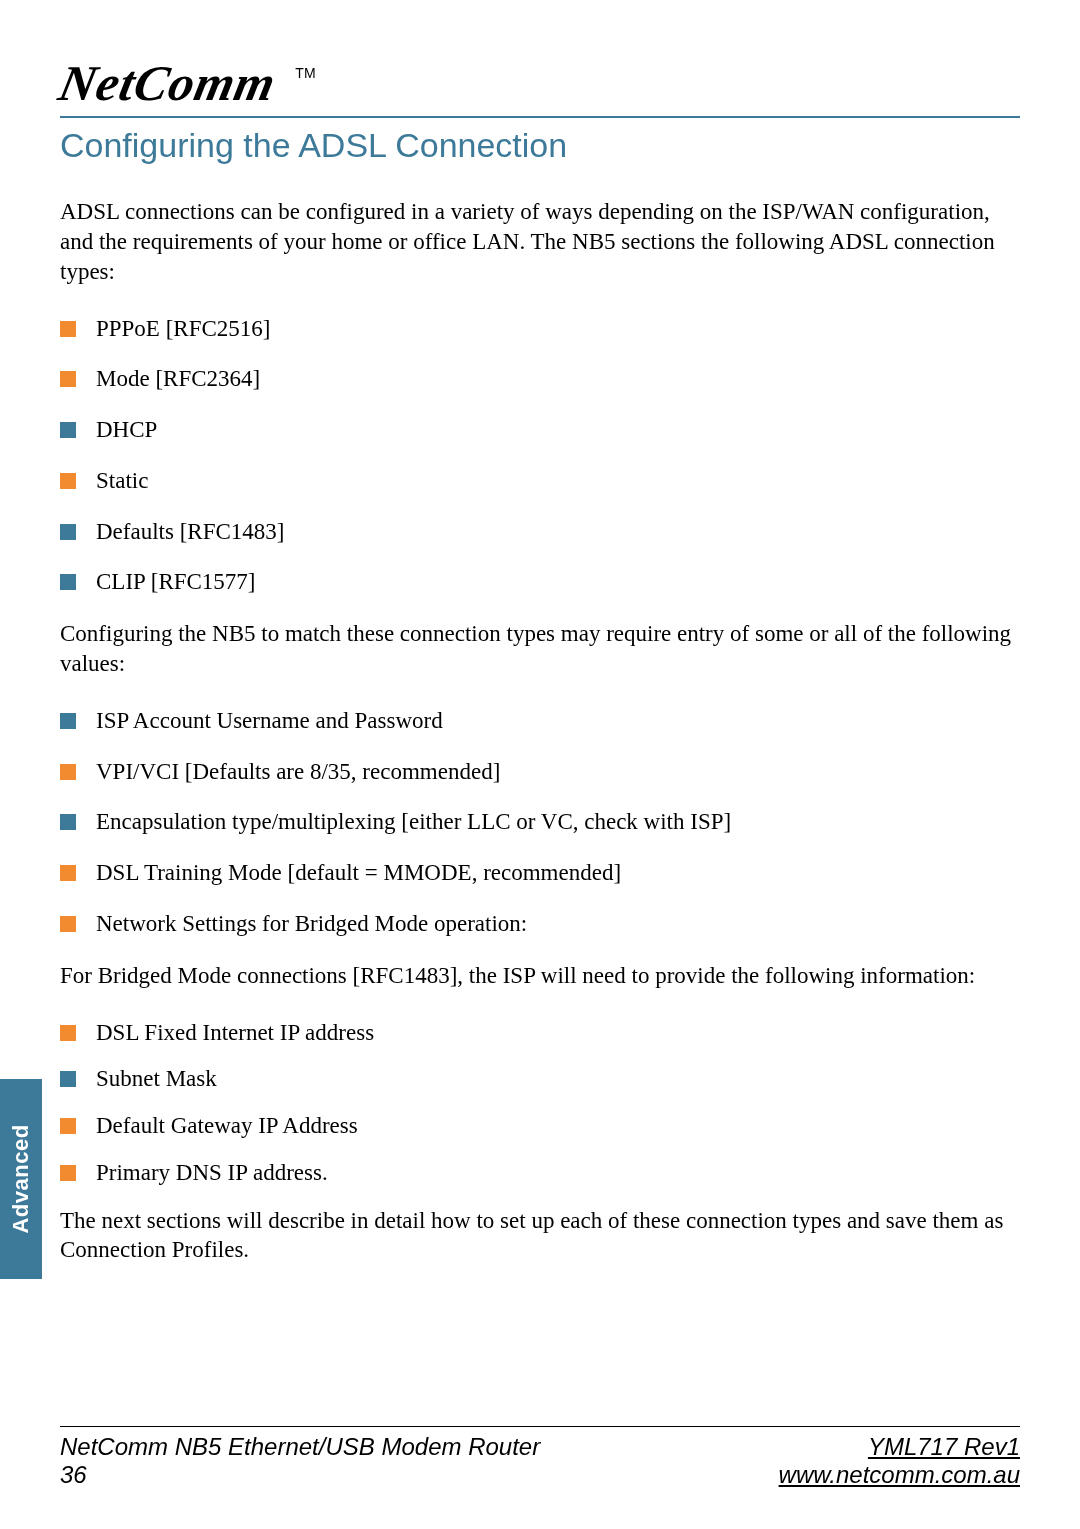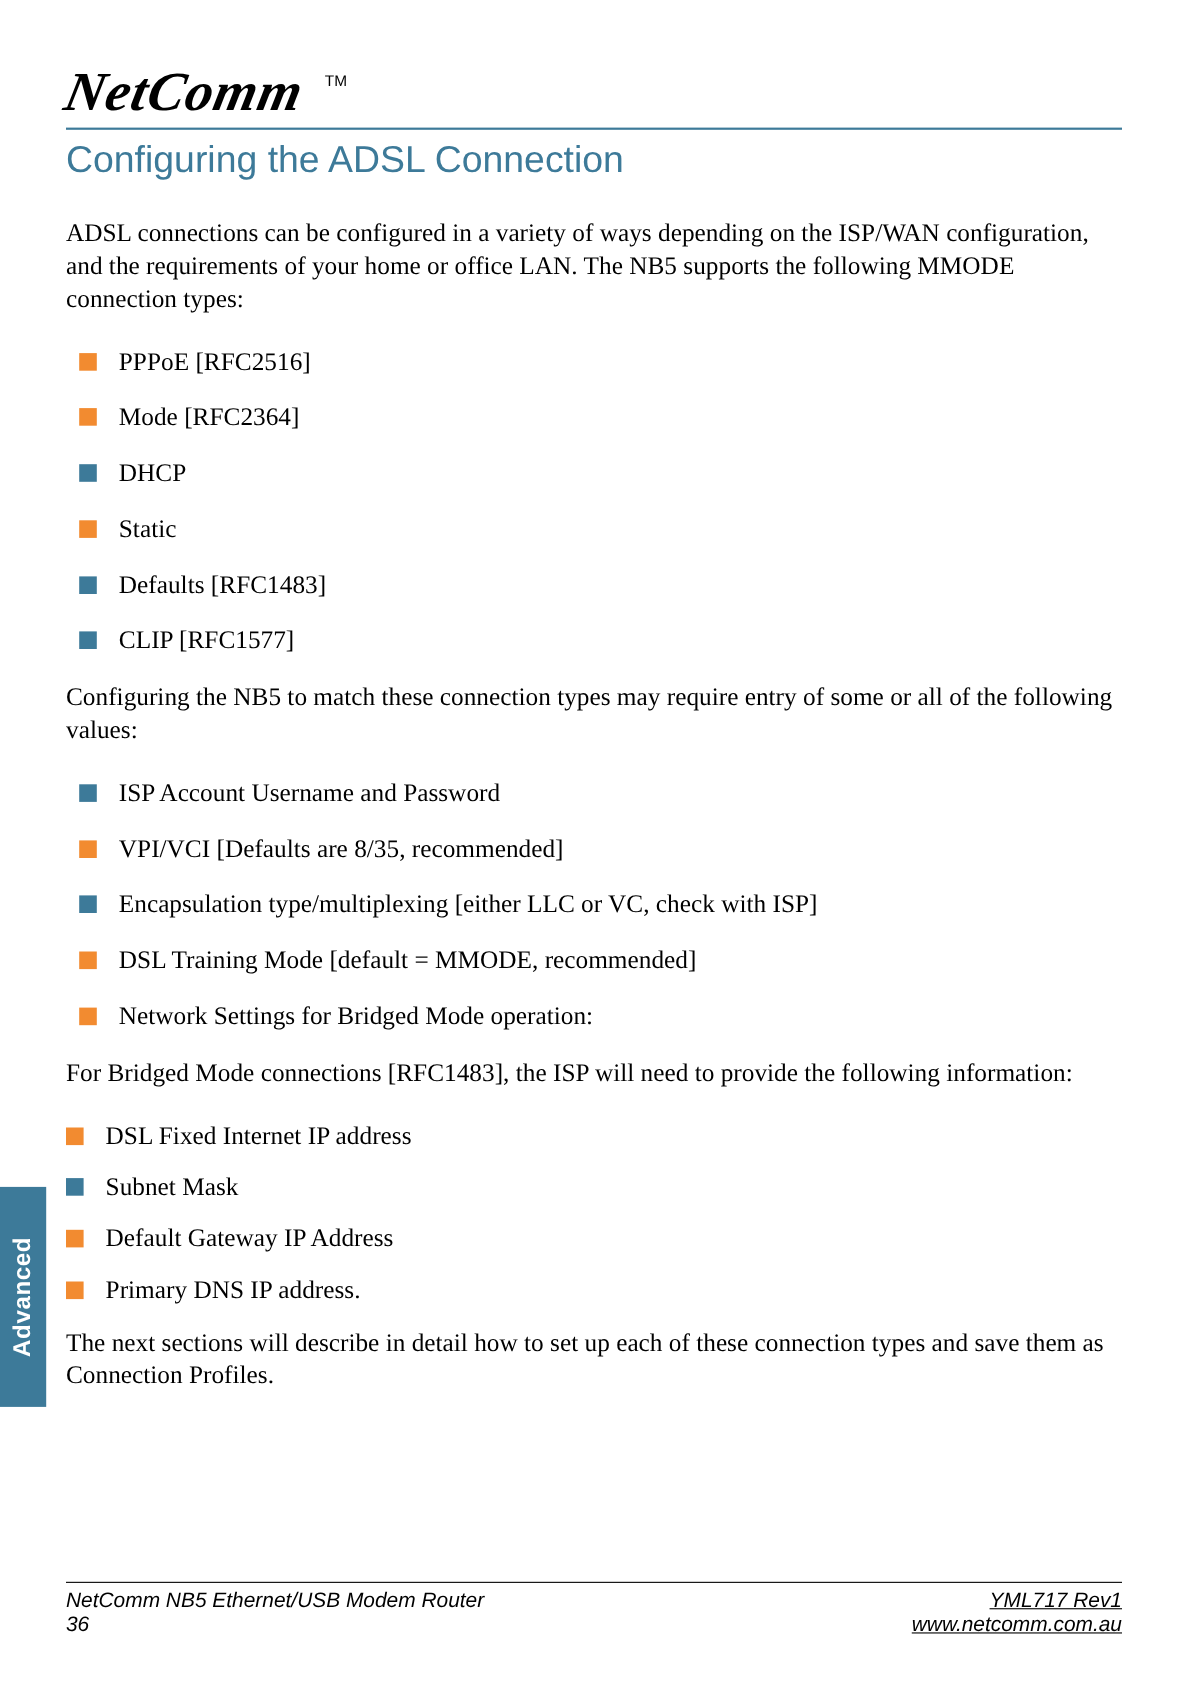--- a/index.html
+++ b/index.html
@@ -63,21 +63,21 @@
   ul.bullets {
     list-style: none;
     padding: 0;
     margin: 0 0 16px 0;
   }
   ul.bullets li {
     display: flex;
     align-items: flex-start;
     font-size: 23px;
     line-height: 1.25;
-    margin: 0 0 22px 12px;
+    margin: 0 0 22px 0;
   }
   ul.bullets.tight li {
     margin: 0 0 18px 0;
   }
   .sq {
     display: inline-block;
     width: 16px;
     height: 16px;
     margin-right: 20px;
     margin-top: 6px;
@@ -116,21 +116,21 @@
   .footer-hr {
     border: none;
     border-top: 1px solid #000000;
     margin: 0 0 6px 0;
   }
   .footer-row {
     display: flex;
     justify-content: space-between;
     font-family: "Segoe UI", Arial, sans-serif;
     font-style: italic;
-    font-size: 19px;
+    font-size: 24px;
     color: #000000;
   }
   .footer-left, .footer-right {
     display: flex;
     flex-direction: column;
   }
   .footer-right { text-align: right; text-decoration: underline; }
 </style>
 </head>
 <body>
@@ -138,21 +138,21 @@
 <div class="page">
 
   <div class="logo-row">
     <span class="brand">NetComm</span>
     <span class="tm">TM</span>
   </div>
   <hr class="hr">
 
   <div class="heading">Configuring the ADSL Connection</div>
 
-  <p class="body-text">ADSL connections can be configured in a variety of ways depending on the ISP/WAN configuration, and the requirements of your home or office LAN.  The NB5 supports the following MMODE connection types:</p>
+  <p class="body-text">ADSL connections can be configured in a variety of ways depending on the ISP/WAN configuration, and the requirements of your home or office LAN.  The NB5 sections the following ADSL connection types:</p>
 
   <ul class="bullets">
     <li>
         <span class="sq sq-orange"></span>
         <span>PPPoE [RFC2516]</span>
       </li>
     <li>
         <span class="sq sq-orange"></span>
         <span>Mode [RFC2364]</span>
       </li>

